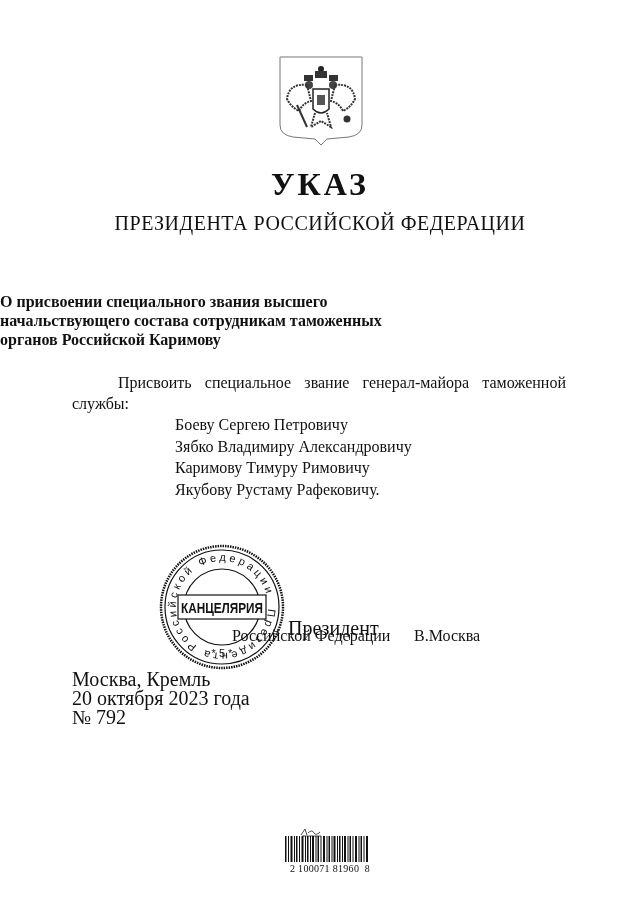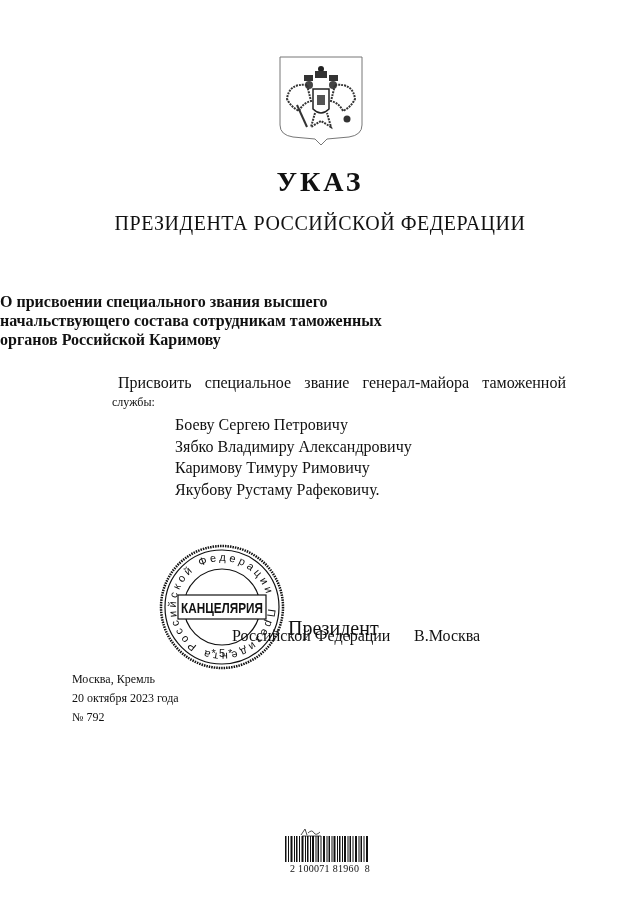--- a/index.html
+++ b/index.html
@@ -2,38 +2,38 @@
 <html><head>
   <meta charset="utf-8">
   <style>
     * { margin: 0; padding: 0; box-sizing: border-box; }
     html, body { width: 640px; height: 905px; background: #ffffff; overflow: hidden; }
     body { position: relative; font-family: "Liberation Serif", "DejaVu Serif", serif; color: #111; }
     .abs { position: absolute; }
 
     .emblem { left: 277px; top: 55px; width: 88px; height: 92px; }
 
-    .title-main { left: 0; width: 640px; top: 166px; text-align: center; font-size: 28px; font-weight: bold; letter-spacing: 3px; }
+    .title-main { left: 0; width: 640px; top: 166px; text-align: center; font-size: 32px; font-weight: bold; letter-spacing: 3px; }
     .title-sub { left: 0; width: 640px; top: 212px; text-align: center; font-size: 20px; letter-spacing: 0.5px; }
 
     .subject { left: 0; width: 640px; top: 292px; font-size: 16px; font-weight: bold; line-height: 19px; }
 
     .para1 { left: 118px; top: 374px; width: 448px; font-size: 16px; text-align: justify; text-align-last: justify; white-space: nowrap; }
     .para1 span { display: inline-block; }
-    .para2 { left: 72px; top: 395px; font-size: 12px; margin-left: 40px; }
+    .para2 { left: 72px; top: 395px; font-size: 16px; }
 
     .names { left: 175px; top: 414px; font-size: 16px; line-height: 21.6px; }
 
     .sign-title { left: 288px; top: 608px; font-size: 20px; margin-top: 9px; }
     .sign-org { left: 232px; top: 627px; font-size: 16px; }
     .sign-name { left: 414px; top: 627px; font-size: 16px; }
 
     .seal { left: 158px; top: 543px; width: 128px; height: 128px; }
 
-    .place { left: 72px; top: 670px; font-size: 12px; line-height: 19px; }
+    .place { left: 72px; top: 670px; font-size: 20px; line-height: 19px; }
 
     .barcode-wrap { left: 283px; top: 828px; width: 90px; height: 50px; }
     .barcode-sig { left: 300px; top: 827px; font-size: 9px; font-style: italic; }
     .barcode-num { left: 290px; top: 863px; font-size: 10px; letter-spacing: 0.3px; }
   </style>
 </head>
 <body>
 
 <div class="abs emblem">
   <svg width="88" height="92" viewBox="0 0 88 92">

